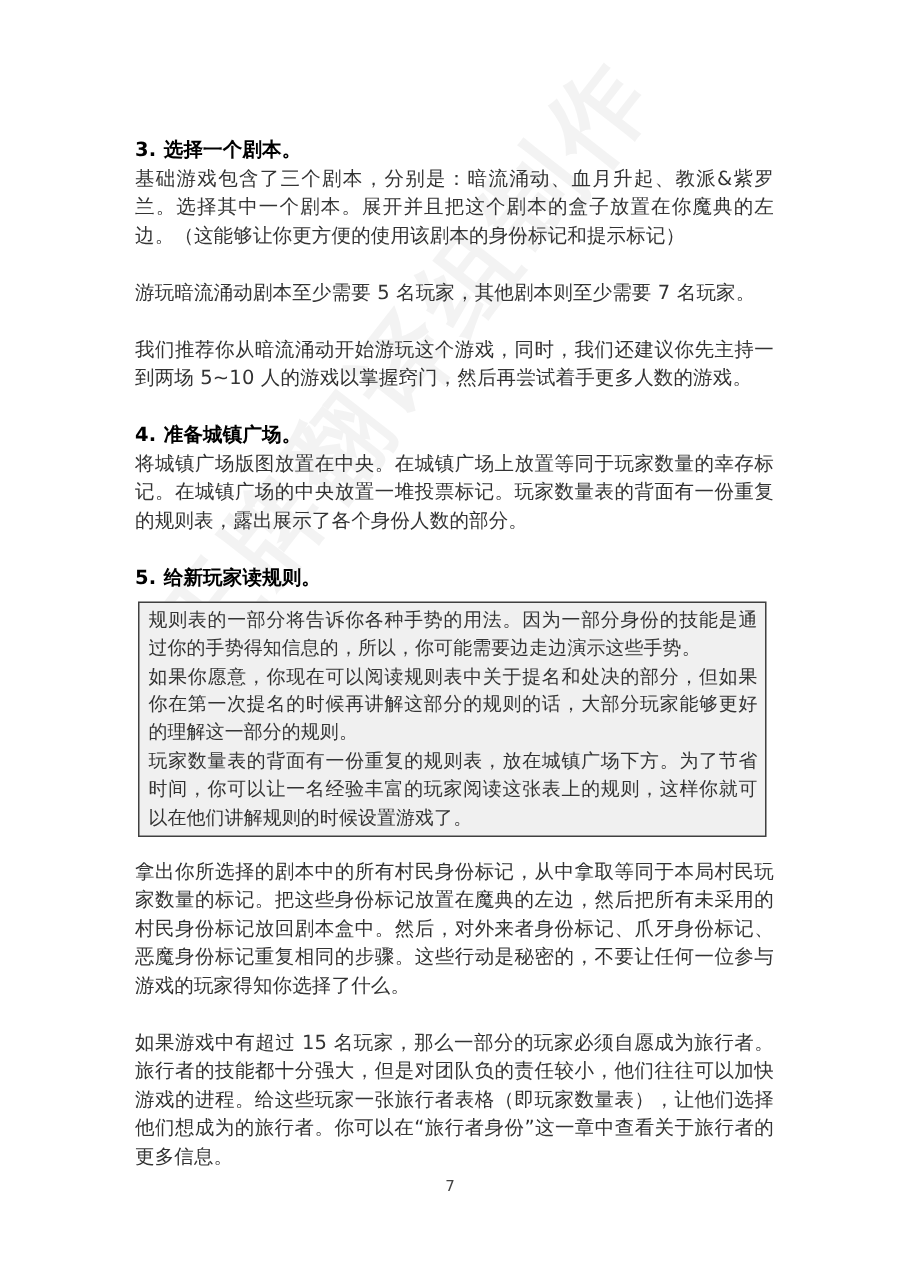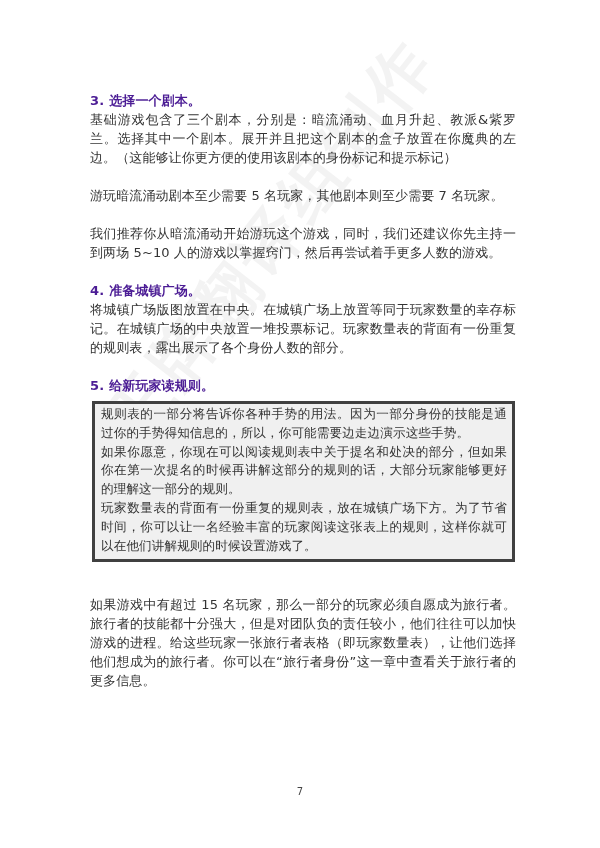--- a/index.html
+++ b/index.html
@@ -30,31 +30,31 @@
       letter-spacing: 0.1px;
     }
     .para {
       margin: 0;
       text-align: justify;
     }
     .gap { height: 19px; }
     .gap-sm { height: 14px; }
     .heading {
       font-weight: bold;
-      color: #4c1d95;
+      color: #000000;
       margin: 0;
     }
     .heading .num { margin-right: 5px; }
     .callout {
       margin: 6px 0 0 2px;
       width: 406px;
-      border: 3px solid #404040;
+      border: 1px solid #404040;
       background: #f0f0f0;
       padding: 2px 5px 3px 6px;
-      font-family: Liberation Mono, monospace;
+      font-family: Liberation Sans, sans-serif;
       font-size: 12.6px;
       line-height: 18.8px;
       color: #333333;
     }
     .callout p { margin: 0; text-align: justify; }
     .page-number {
       position: absolute;
       left: 0; width: 600px;
       top: 786px;
       text-align: center;
@@ -117,20 +117,21 @@
       <div class="callout">
         <p>规则表的一部分将告诉你各种手势的用法。因为一部分身份的技能是通过你的手势得知信息的，所以，你可能需要边走边演示这些手势。</p>
         <p>如果你愿意，你现在可以阅读规则表中关于提名和处决的部分，但如果你在第一次提名的时候再讲解这部分的规则的话，大部分玩家能够更好的理解这一部分的规则。</p>
         <p>玩家数量表的背面有一份重复的规则表，放在城镇广场下方。为了节省时间，你可以让一名经验丰富的玩家阅读这张表上的规则，这样你就可以在他们讲解规则的时候设置游戏了。</p>
       </div>
     </div>
 
     <div class="gap-sm"></div>
 
     <div>
+      <p class="para">拿出你所选择的剧本中的所有村民身份标记，从中拿取等同于本局村民玩家数量的标记。把这些身份标记放置在魔典的左边，然后把所有未采用的村民身份标记放回剧本盒中。然后，对外来者身份标记、爪牙身份标记、恶魔身份标记重复相同的步骤。这些行动是秘密的，不要让任何一位参与游戏的玩家得知你选择了什么。</p>
       <div class="gap"></div>
       <p class="para">如果游戏中有超过 15 名玩家，那么一部分的玩家必须自愿成为旅行者。旅行者的技能都十分强大，但是对团队负的责任较小，他们往往可以加快游戏的进程。给这些玩家一张旅行者表格（即玩家数量表），让他们选择他们想成为的旅行者。你可以在“旅行者身份”这一章中查看关于旅行者的更多信息。</p>
 
     </div>
 
   </div>
 
   <div class="page-number">7</div>
 </div>
 

